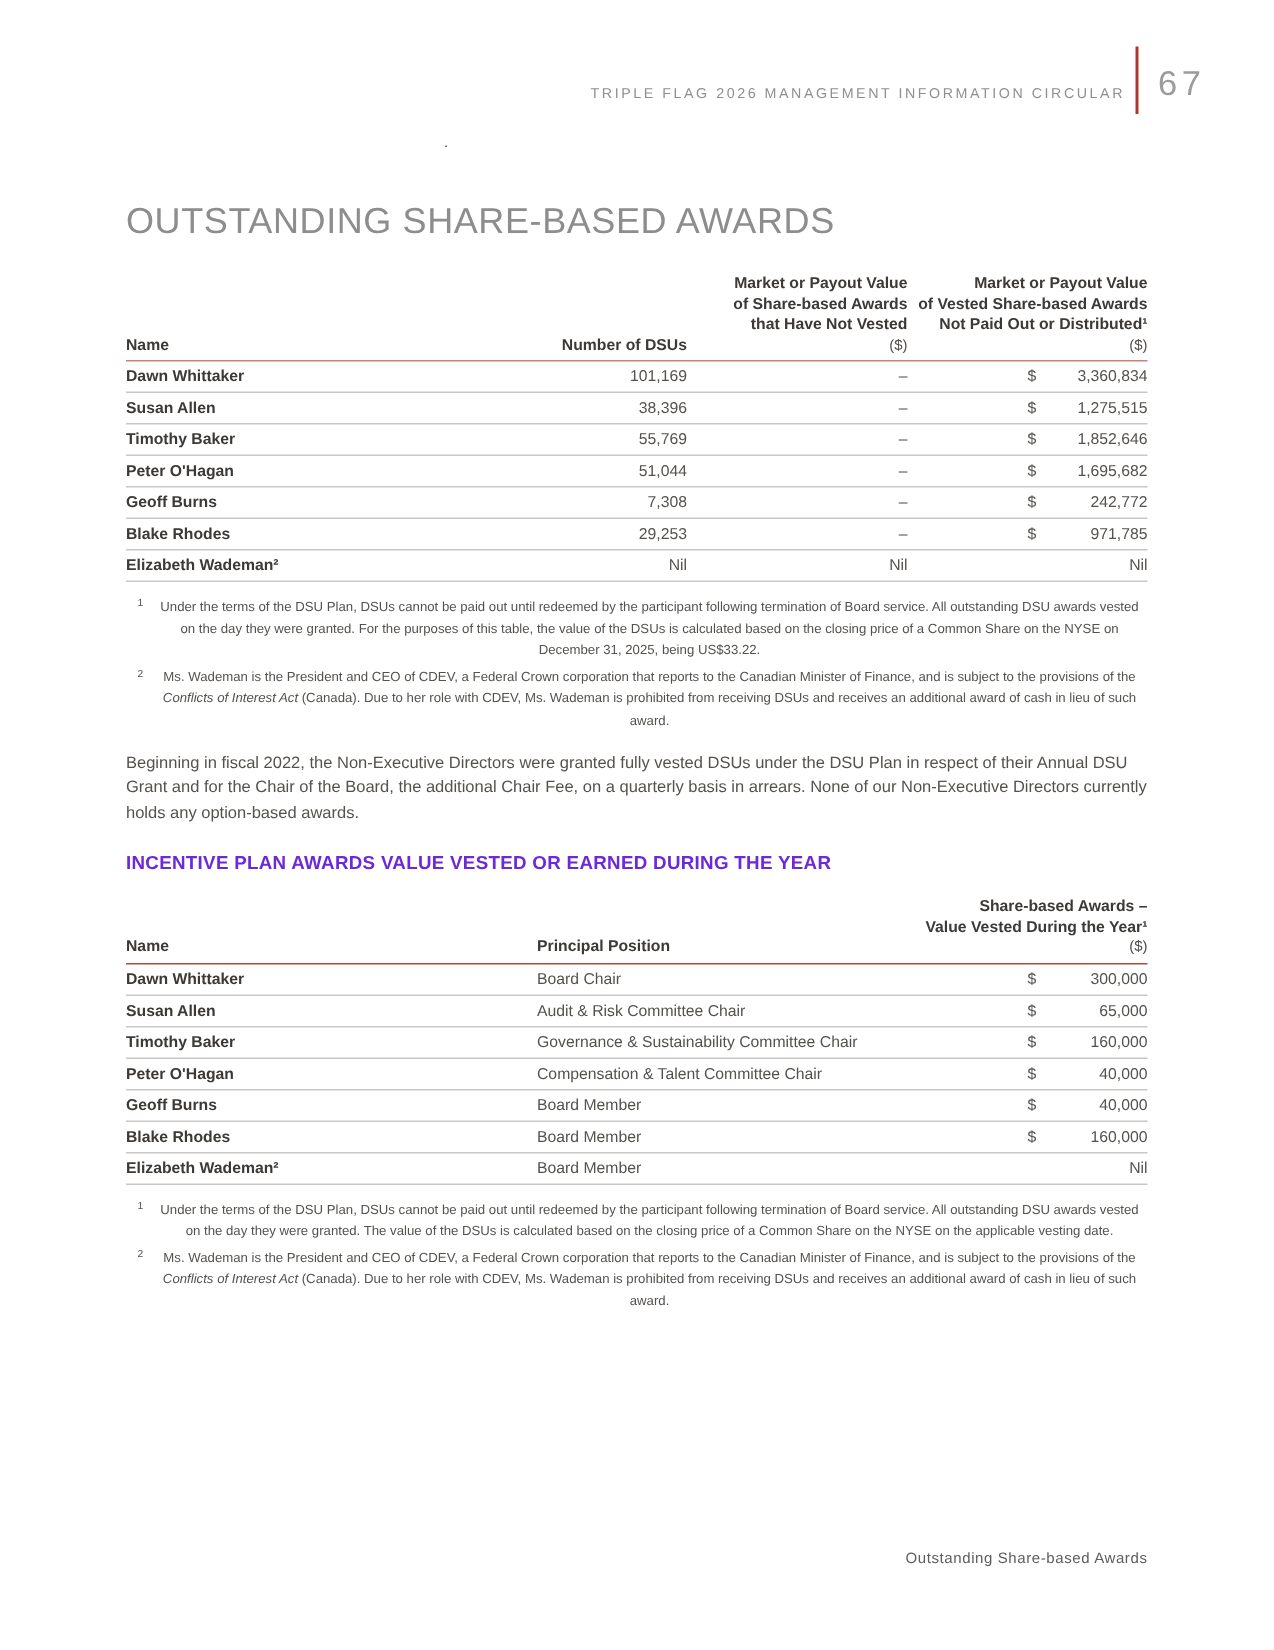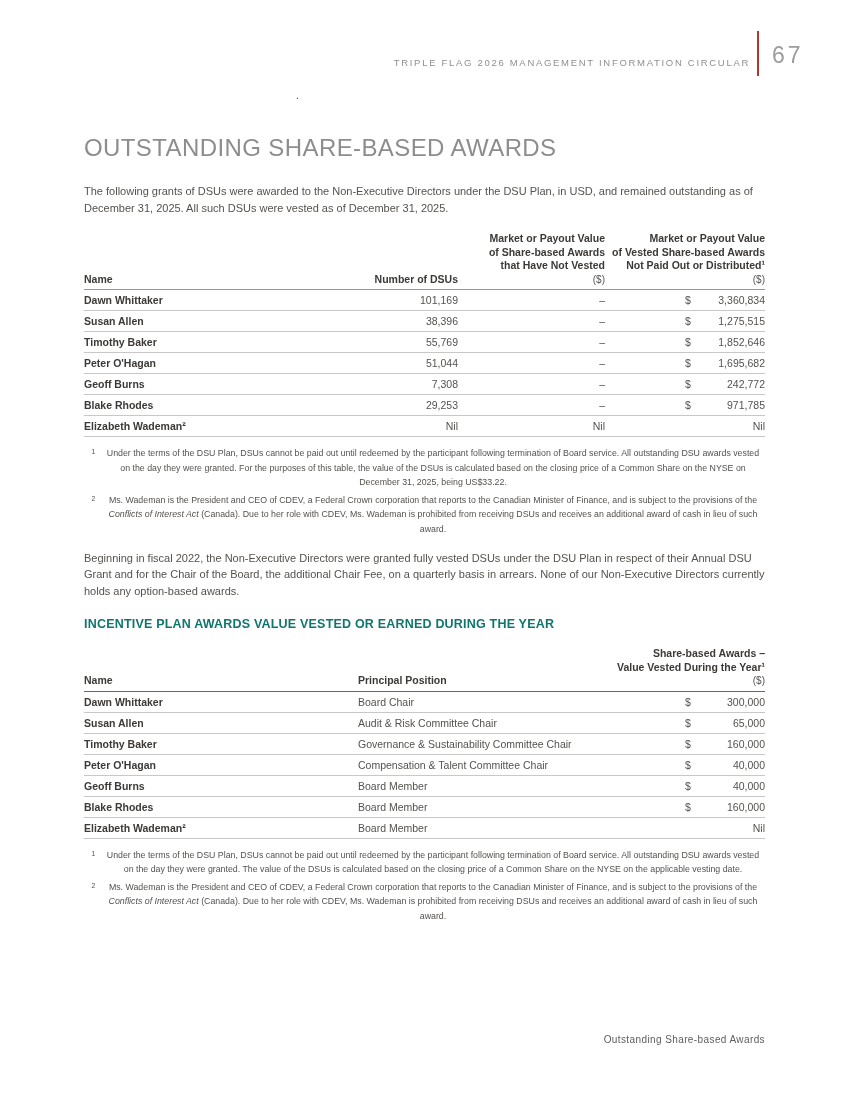--- a/index.html
+++ b/index.html
@@ -23,21 +23,21 @@
   
   .content{position:absolute;left:84px;top:134px;width:681px;}
 
   h1{
     font-size:24px;font-weight:400;color:#8d8d8d;margin:0 0 21px 0;
     letter-spacing:0.4px;
   }
   .body-p{font-size:11px;line-height:16.5px;margin:0;color:#55524e;}
 
   h2{
-    font-size:12.5px;font-weight:700;color:#0f766e;margin:18px 0 7px 0;
+    font-size:12.5px;font-weight:700;color:#6d28d9;margin:18px 0 7px 0;
     letter-spacing:0.2px;
   }
 
   
   .t-head{
     display:flex;align-items:flex-end;margin-top:16px;padding-bottom:3px;
   }
   .t1 .t-head{border-bottom:1.5px solid #c5837b;}
   .t2 .t-head{border-bottom:1.5px solid #b2473e;}
   .th-txt{font-weight:700;font-size:10.5px;color:#3c3936;line-height:13.5px;}
@@ -85,21 +85,20 @@
 
   <span class="hdr-title">TRIPLE FLAG 2026 MANAGEMENT INFORMATION CIRCULAR</span>
   <span class="hdr-bar" style="background: rgb(176, 53, 46);"></span>
   <span class="hdr-page">67</span>
   <span class="stray-mark">.</span>
 
   <div class="content">
 
     <h1>OUTSTANDING SHARE-BASED AWARDS</h1>
 
-    <p class="body-p">The following grants of DSUs were awarded to the Non-Executive Directors under the DSU Plan, in USD, and remained outstanding as of December 31, 2025. All such DSUs were vested as of December 31, 2025.</p>
 
     <div class="t1">
       <div class="t-head">
         <span class="col-name th-txt">Name</span>
         <span class="col-dsus th-txt">Number of DSUs</span>
         <span class="col-nv">
           <span class="h-stack">
             <span class="hl th-txt">Market or Payout Value
 of Share-based Awards
 that Have Not Vested</span>

